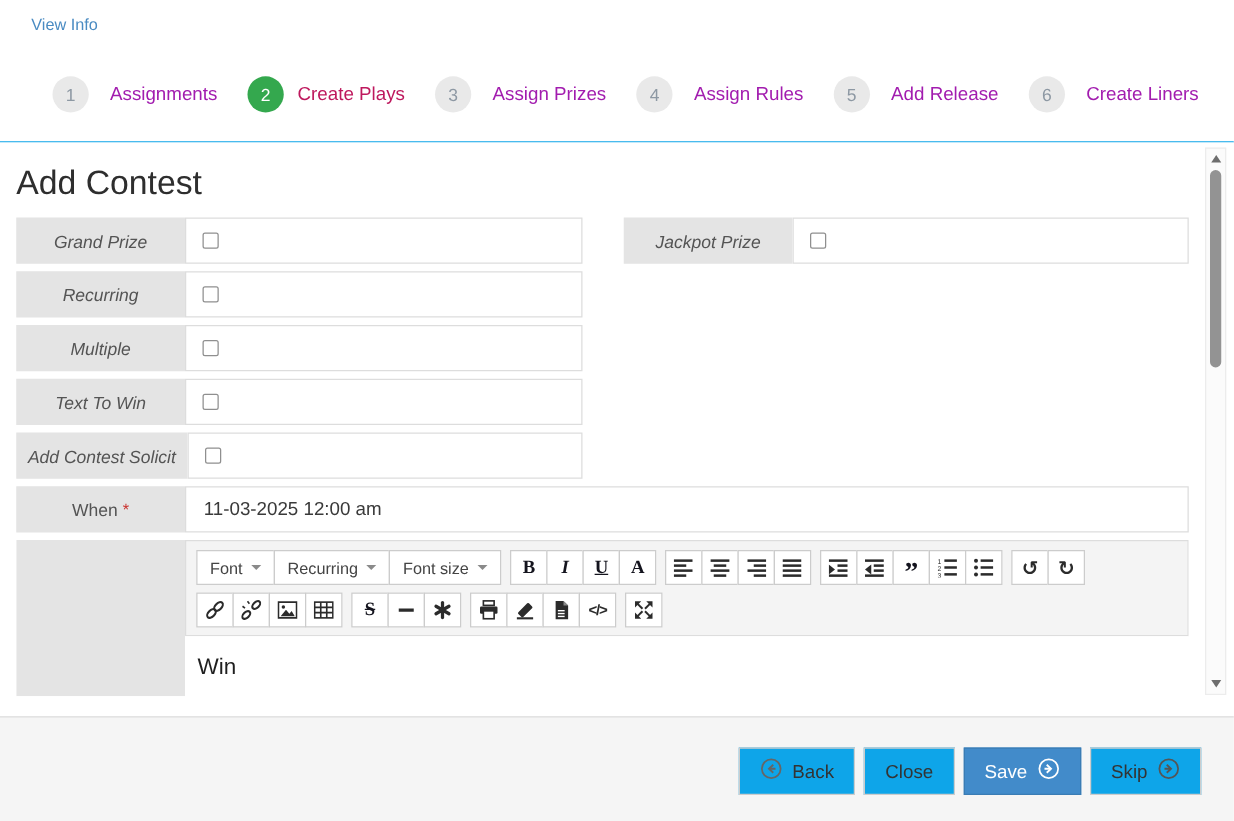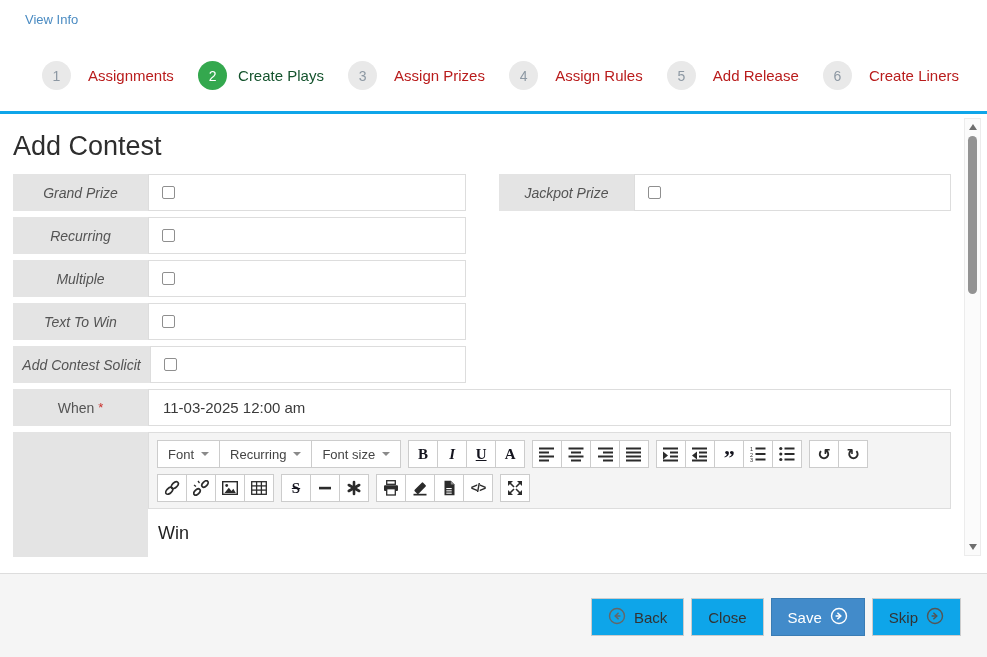--- a/index.html
+++ b/index.html
@@ -3,31 +3,31 @@
 <meta charset="utf-8">
 <style>
   * { margin:0; padding:0; box-sizing:border-box; }
   html,body { width:987px; height:657px; }
   body {
     font-family:"Liberation Sans","DejaVu Sans",sans-serif;
     background:#fff; color:#333; position:relative; overflow:hidden;
   }
 
   
-  .header { height:114px; border-bottom:3px solid #0ea5e9; position:relative; background:#fff; }
+  .header { height:114px; border-bottom:1px solid #0ea5e9; position:relative; background:#fff; }
   .view-info { position:absolute; top:12px; left:25px; font-size:13px; color:#4a8bc2; text-decoration:none; cursor:pointer; }
   .steps { position:absolute; top:61px; left:42px; right:28px; display:flex; justify-content:space-between; }
   .step { display:flex; align-items:center; cursor:pointer; }
   .step-circle {
     width:29px; height:29px; border-radius:50%; background:#e9e9e9; color:#8d98a3;
     display:flex; align-items:center; justify-content:center; font-size:14px; flex:none;
   }
-  .step-label { margin-left:17px; font-size:15px; color:#b91c1c; white-space:nowrap; }
+  .step-label { margin-left:17px; font-size:15px; color:#a21caf; white-space:nowrap; }
   .step.active .step-circle { background:#34a84e; color:#fff; }
-  .step.active .step-label { color:#14532d;margin-left:11px; }
+  .step.active .step-label { color:#be185d;margin-left:11px; }
 
   
   .content { height:459px; padding-left:13px; position:relative; overflow:hidden; background:#fff; }
   .page-title { margin:17px 0 12px; font-size:27px; font-weight:500; color:#2e2e2e; }
 
   .cols { display:flex; width:938px; justify-content:space-between;font-style:italic; }
   .col-left { width:453px; }
   .col-right { width:452px; }
 
   .form-row { display:flex; height:37px; margin-bottom:6px; align-items:stretch; }

